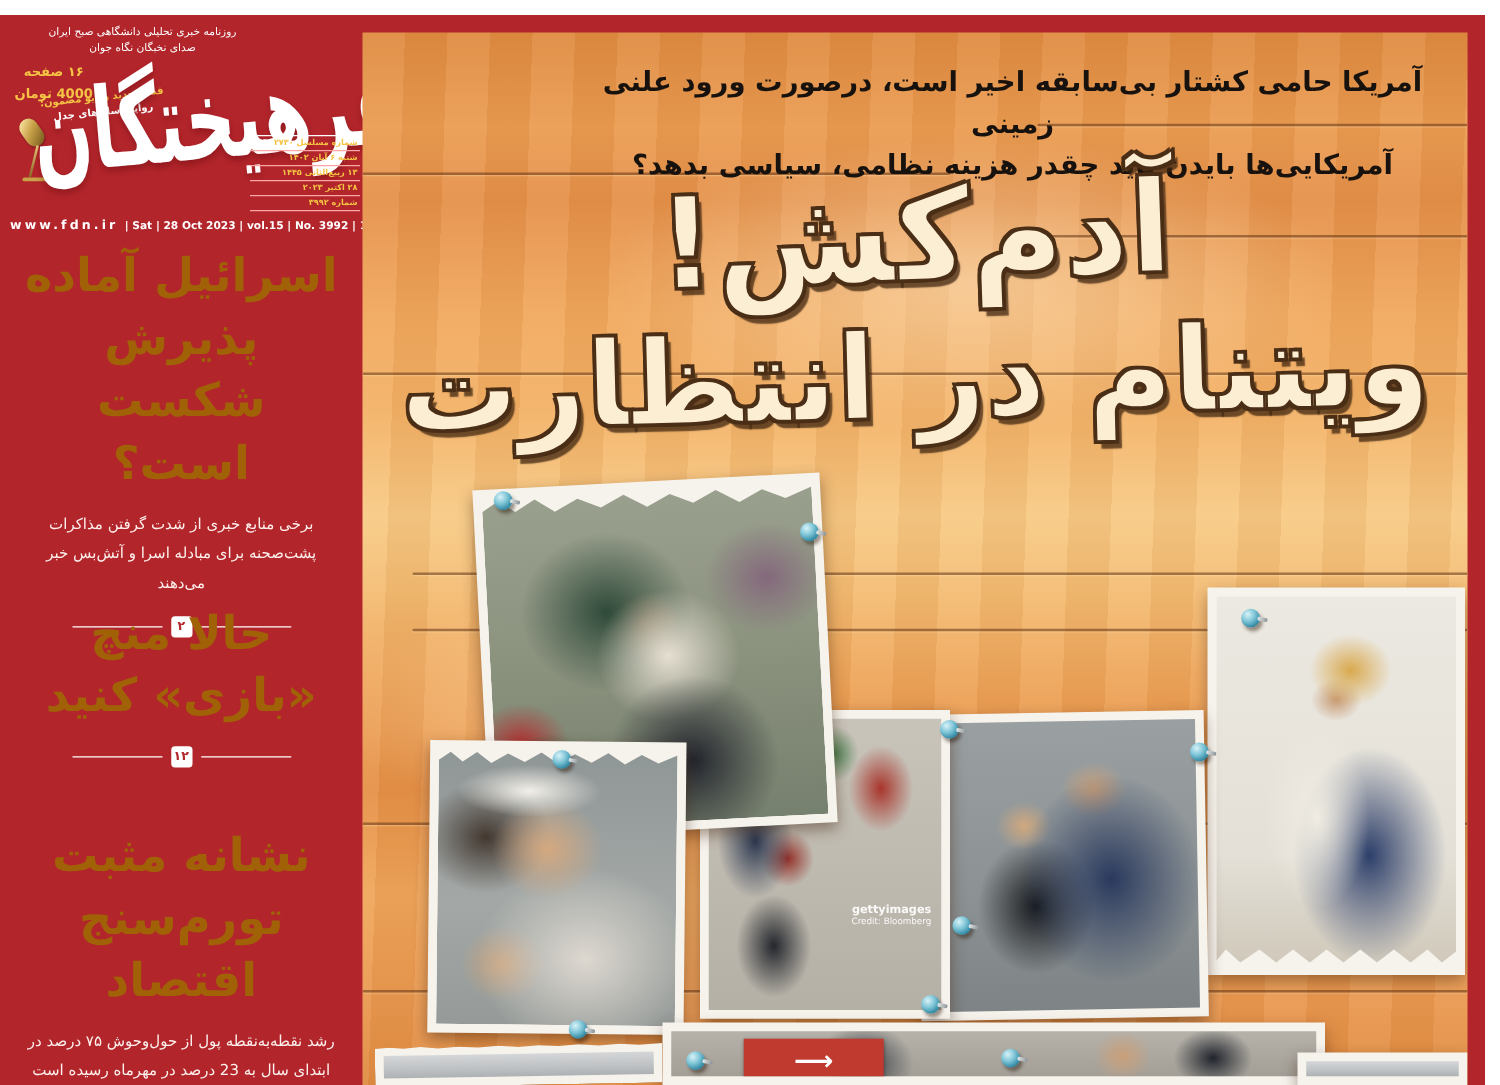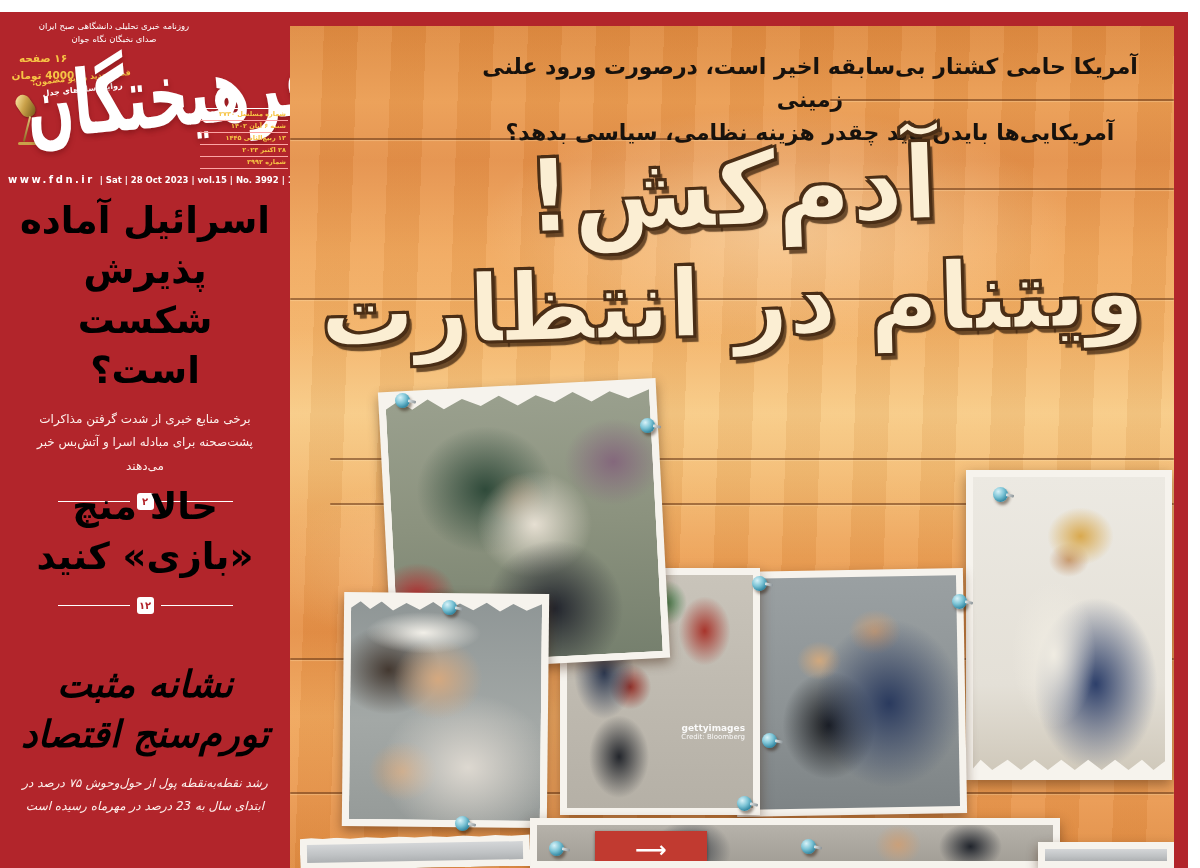--- a/index.html
+++ b/index.html
@@ -34,28 +34,28 @@
   .logo { position:absolute; left:58px; top:34px; width:230px; height:122px; display:flex; align-items:center; justify-content:center; overflow:visible; }
   .logo span { color:#ffffff; font-size:54px; font-weight:bold; white-space:nowrap; transform:rotate(-5deg) scale(1.02,1.65); text-shadow:0 2px 4px rgba(90,10,12,0.35); }
   .issue-info { position:absolute; left:200px; top:108px; width:88px; direction:rtl; border-top:1px solid #fff; }
   .issue-info .row { border-bottom:1px solid #fca5a5; padding:1px 2px 2px 0; color:#f6c445; font-size:6.5px; font-weight:bold; text-align:right; white-space:nowrap; overflow:hidden; }
   .mast-footer { position:absolute; left:8px; top:168px; width:276px; color:#fff; text-align:center; white-space:nowrap; direction:ltr; }
   .mast-footer .url { font-weight:bold; font-size:10px; letter-spacing:2.5px; }
   .mast-footer .meta { font-weight:bold; font-size:8.5px; letter-spacing:0; }
 
   
   .story { position:absolute; left:0; width:290px; padding:0 18px; direction:rtl; text-align:center; }
-  .story .hl { color:#000000; font-weight:bold; font-size:37px; line-height:1.35; }
+  .story .hl { color:#a16207; font-weight:bold; font-size:37px; line-height:1.35; }
   .story .sum { color:#fdf0ec; font-size:12px; line-height:1.95; margin-top:12px; }
   .divider { display:flex; align-items:center; justify-content:center; gap:7px; margin-top:15px; }
   .divider .ln { height:1px; background:#ffffff; width:72px; }
   .divider .pg { background:#ffffff; color:#b2252b; font-size:10px; font-weight:bold; width:17px; height:17px; border-radius:3px; display:flex; align-items:center; justify-content:center; }
   .story1 { top:196px; }
   .story2 { top:446px;margin-top:36px; }
-  .story3 { top:660px;font-style:italic; }
+  .story3 { top:660px; }
 
   
   .kicker { position:absolute; left:170px; top:24px; width:700px; text-align:center; direction:rtl; color:#17120d; font-weight:bold; font-size:22px; line-height:1.5; }
   .headline-1, .headline-2 {
     position:absolute; left:0; width:100%; text-align:center; direction:rtl;
     color:#fbeed3; font-weight:bold;
     -webkit-text-stroke:2px #4a2e16;
     text-shadow:-2px -2px 0 #4a2e16, 2px -2px 0 #4a2e16, -2px 2px 0 #4a2e16, 2px 2px 0 #4a2e16, 4px 6px 1px rgba(62,36,15,0.75);
   }
   .headline-1 { top:104px; font-size:102px; transform:rotate(-2deg); }

